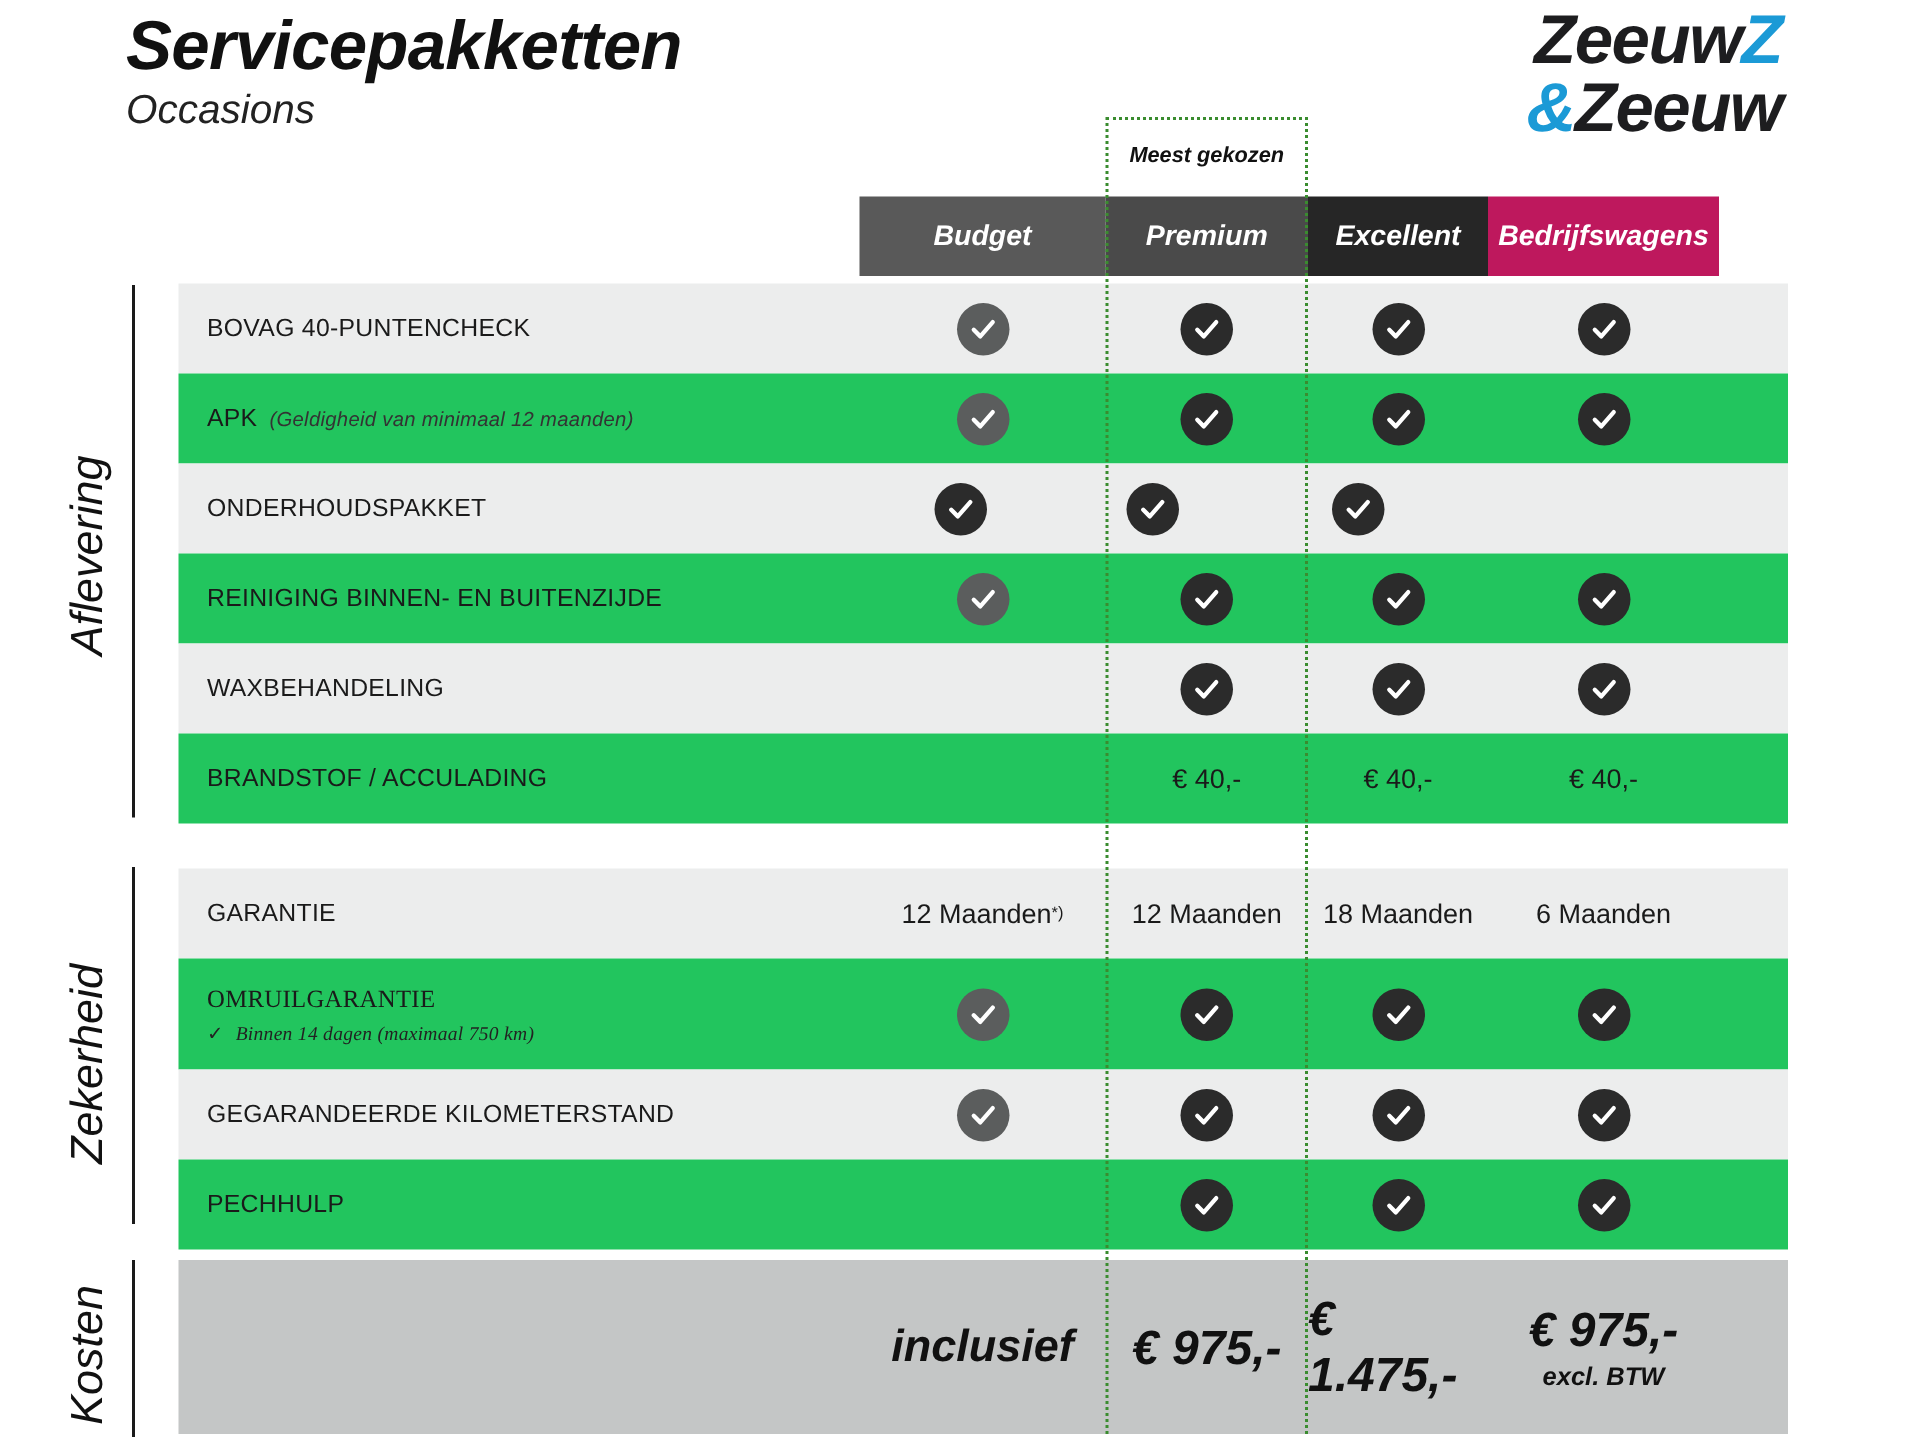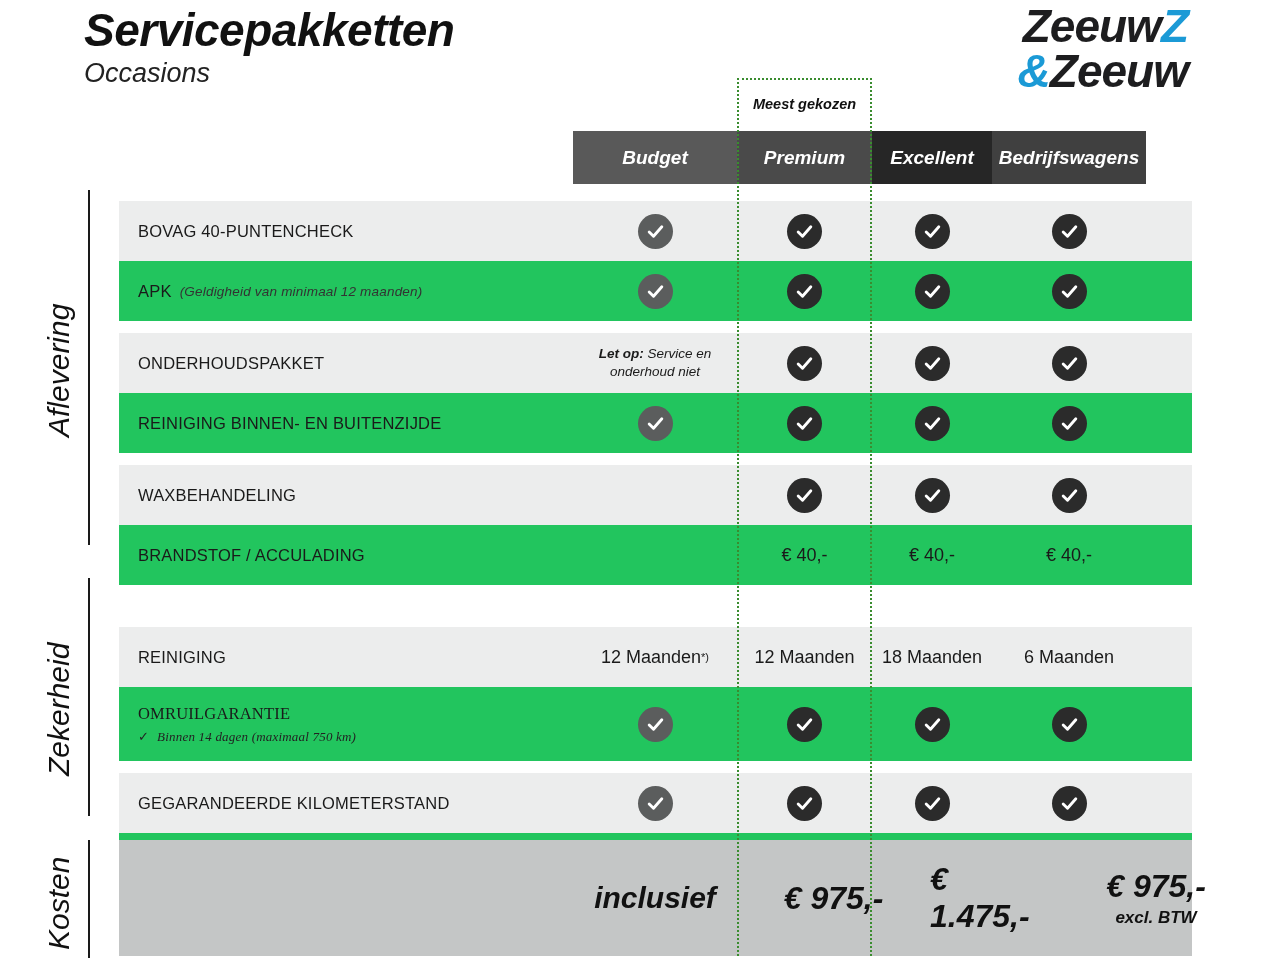--- a/index.html
+++ b/index.html
@@ -51,37 +51,37 @@
 
   
   .col-headers { position: absolute; left: 573px; top: 131px; height: 53px; display: flex; }
   .col-head {
     height: 53px; display: flex; align-items: center; justify-content: center;
     color: #fff; font-size: 19px; font-weight: bold; font-style: italic;
   }
   .ch-budget { width: 164px; background: #595959; }
   .ch-premium { width: 135px; background: #4a4a4a; }
   .ch-excellent { width: 120px; background: #262626; }
-  .ch-bedrijf { width: 154px; background: #404040; }
+  .ch-bedrijf { width: 154px; background: #be185d; }
 
   
   .sec-label {
     position: absolute;
     writing-mode: vertical-rl;
     transform: rotate(180deg);
     font-size: 30px; font-style: italic; color: #111;
     letter-spacing: 0px;
     text-align: center;
   }
   .sec-rule { position: absolute; width: 2px; background: #1a1a1a; }
 
   
   .rows { position: absolute; left: 119px; top: 189px; width: 1073px; }
   .row { position: relative; height: 60px; display: flex; align-items: center; }
-  .row.light { background: #eceded; margin-top: 12px; }
+  .row.light { background: #eceded; }
   .row.dark  { background: #22c55e; }
   .row-label {
     position: absolute; left: 19px; top: 0; height: 100%;
     display: flex; align-items: center; font-size: 16.5px; letter-spacing: 0.2px;
     color: #1a1a1a;
   }
   .row-label .note { font-size: 13.5px; font-style: italic; margin-left: 8px; color: #333; }
   .row-label-stack { flex-direction: column; align-items: flex-start; justify-content: center; font-family: Liberation Serif, serif; }
   .row-label-stack .main { font-size: 16.5px; }
   .row-label-stack .sub { font-size: 13px; font-style: italic; color: #222; margin-top: 5px; }
@@ -111,21 +111,21 @@
   .sup { font-size: 11px; vertical-align: super; }
 
   
   .spacer { height: 30px; background: #fff; }
 
   
   .cost-band {
     position: absolute; left: 119px; top: 840px; width: 1073px; height: 116px;
     background: #c4c6c6;
   }
-  .cost-cells { position: absolute; left: 454px; top: 0; height: 100%; display: flex; gap: 29px; }
+  .cost-cells { position: absolute; left: 454px; top: 0; height: 100%; display: flex; }
   .cost-cell { height: 100%; display: flex; flex-direction: column; align-items: center; justify-content: center; }
   .cost-val { font-size: 32px; font-weight: bold; font-style: italic; color: #111; }
   .cost-val.incl { font-size: 30px; }
   .cost-sub { font-size: 17px; font-weight: bold; font-style: italic; margin-top: 3px; color: #111; }
 
   
   .fineprint {
     position: absolute; right: 6px; top: 128px;
     width: 824px;
     transform-origin: right top;
@@ -247,25 +247,20 @@
             </span>
         </div>
       </div>
     </div>
 
     <div class="row light">
       <div class="row-label">
         <span>ONDERHOUDSPAKKET</span>
       </div>
       <div class="cells">
-        <div class="cell c-budget">
-          <div class="cell-note">
-            <b>Let op:</b><span> Service en onderhoud niet</span>
-          </div>
-        </div>
         <div class="cell c-premium">
           <span class="check black">
               <svg viewBox="0 0 24 24">
                 <path d="M4 12.5 L9.5 18 L20 6" stroke="#fff" stroke-width="3.6" fill="none" stroke-linecap="round" stroke-linejoin="round"></path>
               </svg>
             </span>
         </div>
         <div class="cell c-excellent">
           <span class="check black">
               <svg viewBox="0 0 24 24">
@@ -364,21 +359,21 @@
         <div class="cell c-bedrijf">
           <span class="cell-text">€ 40,-</span>
         </div>
       </div>
     </div>
 
     <div class="spacer"></div>
 
     <div class="row light">
       <div class="row-label">
-        <span>REINIGING</span>
+        <span>GARANTIE</span>
       </div>
       <div class="cells">
         <div class="cell c-budget">
           <span class="cell-text">12 Maanden</span>
             <span class="sup">*)</span>
         </div>
         <div class="cell c-premium">
           <span class="cell-text">12 Maanden</span>
         </div>
         <div class="cell c-excellent">

